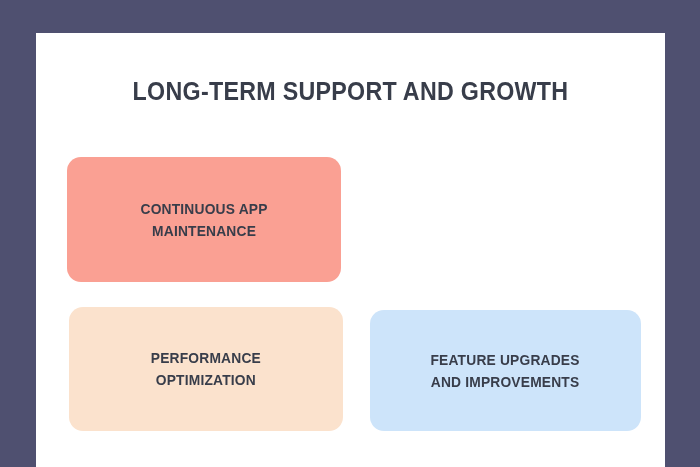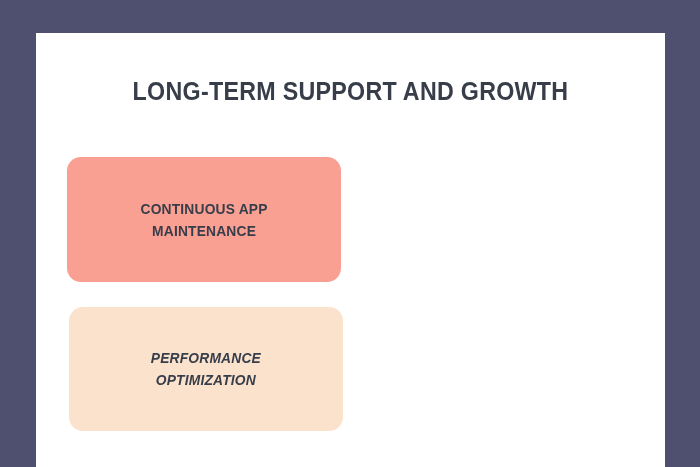--- a/index.html
+++ b/index.html
@@ -67,21 +67,21 @@
     line-height: 1.45;
     letter-spacing: 0.2px;
     text-transform: uppercase;
     transform: scaleX(0.92);
     transform-origin: center center;
   }
 
   
   #card-0 { left: 31px;  top: 124px; width: 274px; height: 125px; }
   #card-1 { left: 325px; top: 119px; width: 276px; height: 130px; }
-  #card-2 { left: 33px;  top: 274px; width: 274px; height: 124px; font-style: italic; }
+  #card-2 { left: 33px;  top: 274px; width: 274px; height: 124px; }
   #card-3 { left: 334px; top: 277px; width: 271px; height: 121px; }
 </style>
 </head>
 <body>
 
 <div id="slide" style="background: rgb(79, 80, 112);">
   <div id="panel" style="background: rgb(255, 255, 255);">
 
     <div id="slide-title" style="color: rgb(56, 61, 74);">LONG-TERM SUPPORT AND GROWTH</div>
 
@@ -93,15 +93,21 @@
     </div>
 
 
     <div class="card" id="card-2" style="background: rgb(251, 226, 205);">
       <div class="card-label" style="color: rgb(56, 61, 74);">
         <span>PERFORMANCE</span><br>
         <span>OPTIMIZATION</span>
       </div>
     </div>
 
+    <div class="card" id="card-3" style="background: rgb(205, 228, 250);">
+      <div class="card-label" style="color: rgb(56, 61, 74);">
+        <span>FEATURE UPGRADES</span><br>
+        <span>AND IMPROVEMENTS</span>
+      </div>
+    </div>
 
   </div>
 </div>
 
 </body></html>

